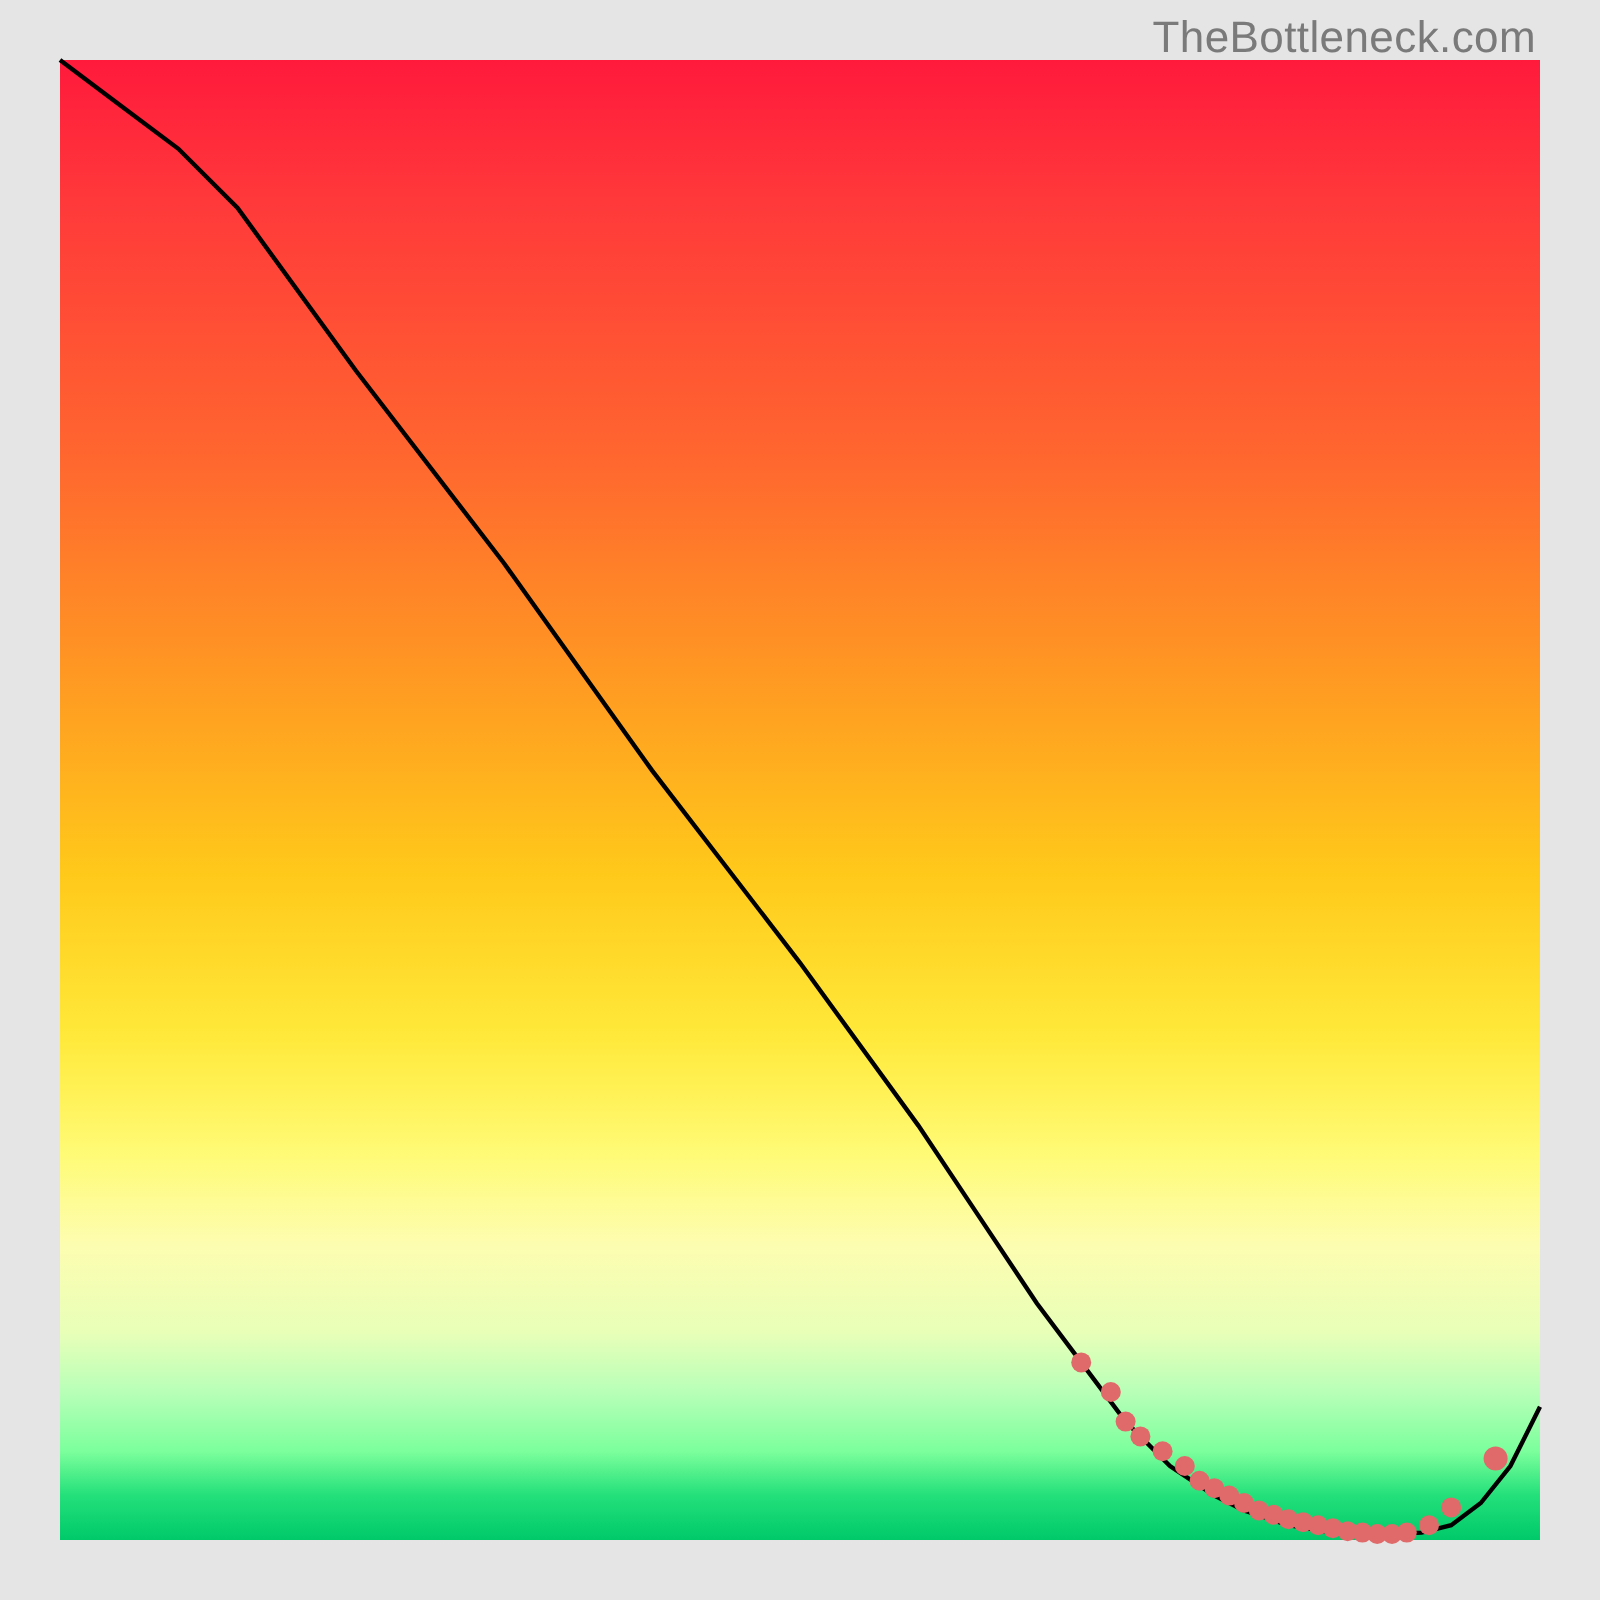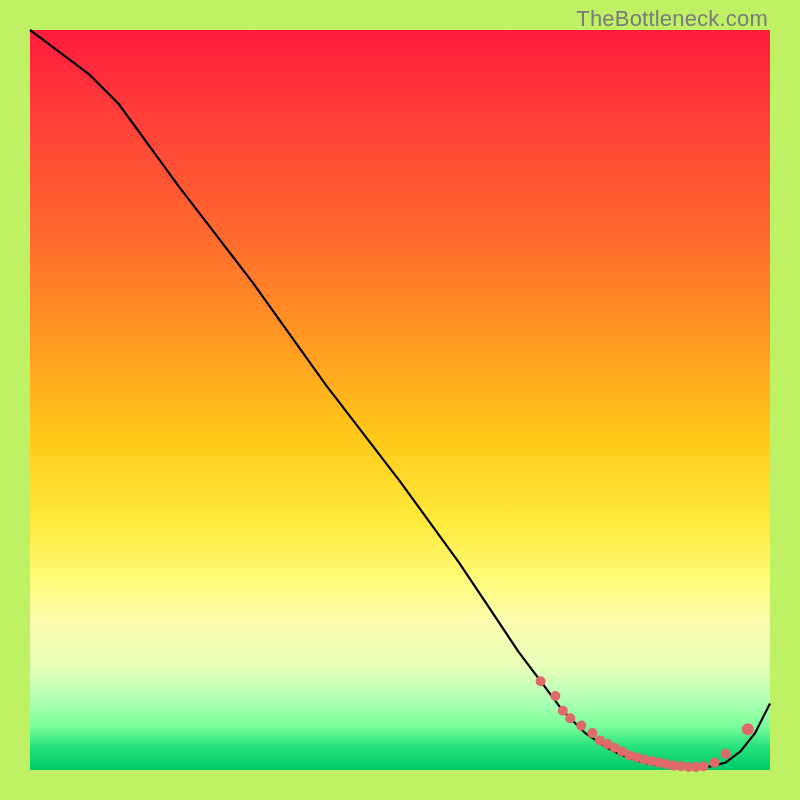--- a/index.html
+++ b/index.html
@@ -8,21 +8,21 @@
     width: 800px;
     height: 800px;
     background: #000;
     overflow: hidden;
     font-family: Arial, Helvetica, sans-serif;
   }
   .frame {
     position: relative;
     width: 800px;
     height: 800px;
-    background: #bef264;
+    background: #e5e5e5;
   }
   .plot {
     position: absolute;
     left: 30px;
     top: 30px;
     width: 740px;
     height: 740px;
     
     background: linear-gradient(
       to bottom,

